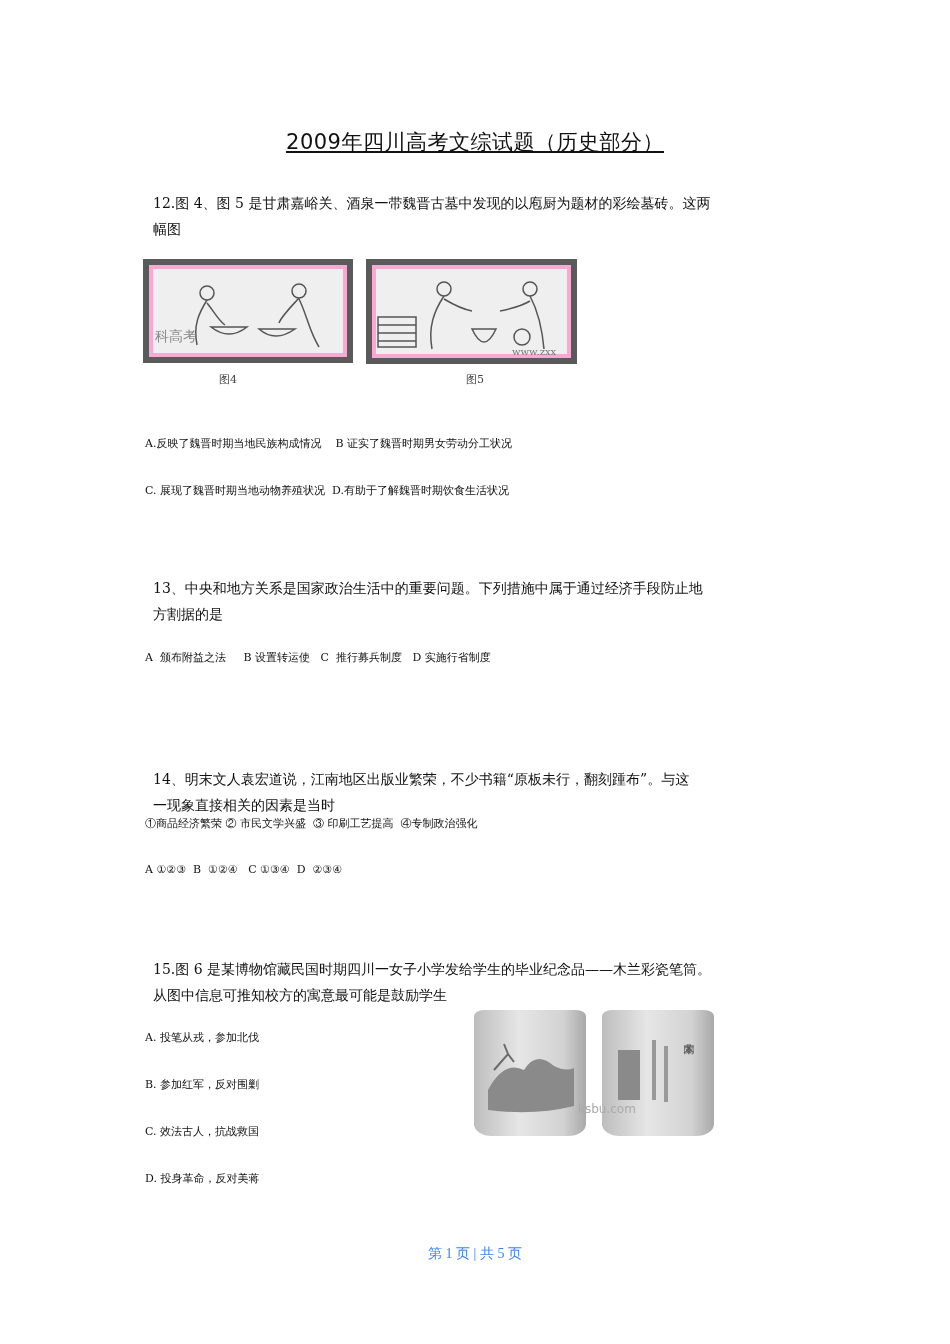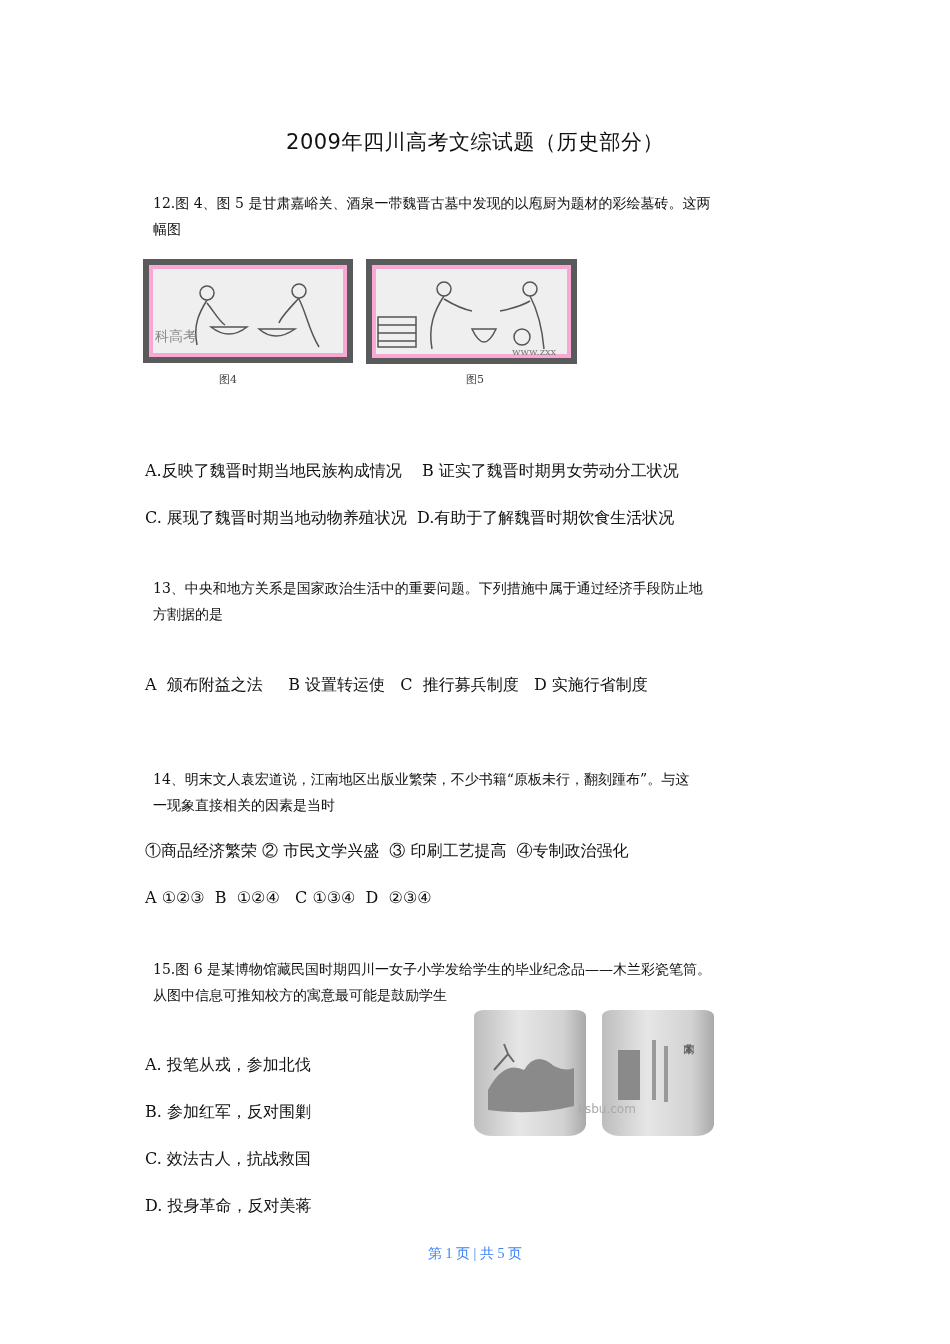--- a/index.html
+++ b/index.html
@@ -1,22 +1,22 @@
 <!DOCTYPE html>
 <html><head>
 <meta charset="utf-8">
 <style>
   html, body { margin: 0; padding: 0; background: #ffffff; }
   body { width: 950px; height: 1344px; position: relative; overflow: hidden;
          font-family: "DejaVu Serif", "Liberation Serif", serif; color: #111; }
   .abs { position: absolute; }
   .title { left: 0; width: 950px; top: 128px; text-align: center; font-size: 21px;
-           font-family: "DejaVu Sans", "Liberation Sans", sans-serif; letter-spacing: 0.5px; }
+           font-family: "DejaVu Sans", "Liberation Sans", sans-serif; letter-spacing: 0.5px; text-decoration: underline; }
   .q { left: 153px; width: 665px; font-size: 14px; line-height: 26px; }
-  .line { left: 145px; font-size: 16px; white-space: pre; margin-top: 25px; }
+  .line { left: 145px; font-size: 11px; white-space: pre; }
   .fig { background: #f9a8d4; border: 6px solid #5a5a5a; box-sizing: border-box;
          overflow: hidden; }
   .fig-inner { position: absolute; inset: 4px; background: #efefef; }
   .caption { font-size: 11px; color: #444; }
   .figure-sketch { stroke: #555; stroke-width: 1.5; fill: none; }
   .pot { position: absolute; border-radius: 10px 10px 18px 18px / 6px 6px 12px 12px;
          background: linear-gradient(90deg, #bdbdbd, #e6e6e6 40%, #d2d2d2 80%, #a9a9a9); }
   .footer { left: 0; width: 950px; top: 1245px; text-align: center; font-size: 14px;
             font-family: Liberation Serif, serif; color: #3b82f6; }
 </style>

